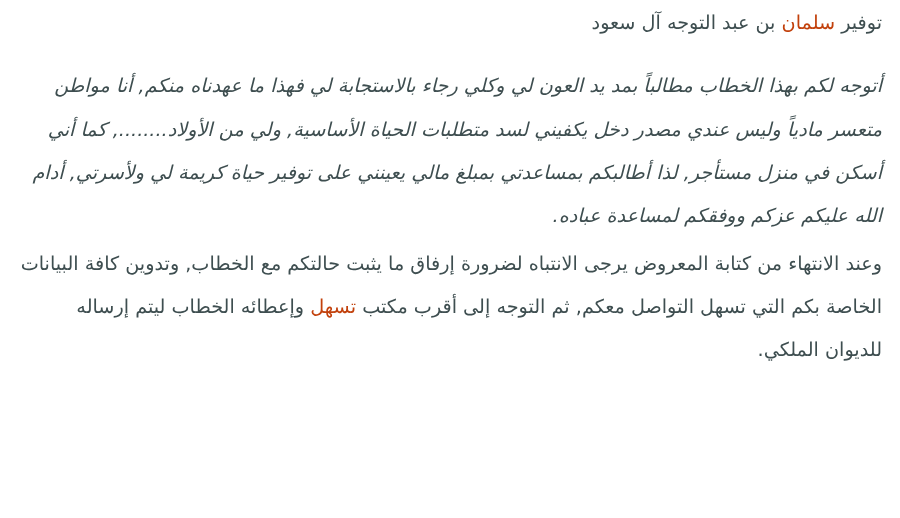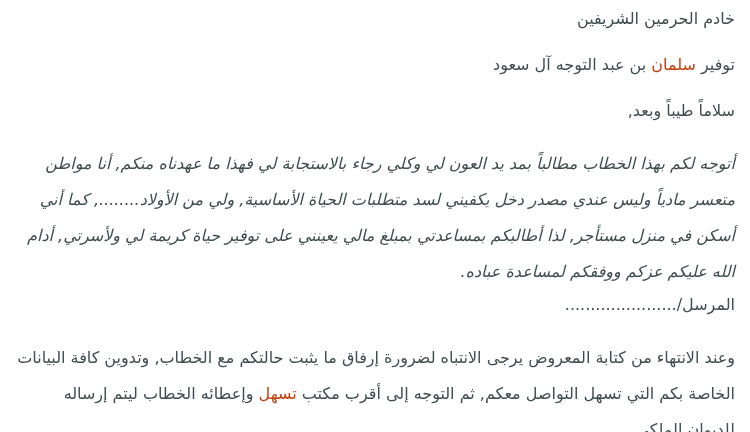--- a/index.html
+++ b/index.html
@@ -40,25 +40,22 @@
     color: #c2410c;
     text-decoration: none;
     cursor: pointer;
   }
 </style>
 </head>
 <body>
 
 <div class="doc">
 
-  <p>خادم الحرمين الشريفين</p>
 
   <p><span>توفير </span><a class="lnk">سلمان</a><span> بن عبد التوجه آل سعود</span></p>
 
-  <p>سلاماً طيباً وبعد,</p>
 
   <p class="para">أتوجه لكم بهذا الخطاب مطالباً بمد يد العون لي وكلي رجاء بالاستجابة لي فهذا ما عهدناه منكم, أنا مواطن متعسر مادياً وليس عندي مصدر دخل يكفيني لسد متطلبات الحياة الأساسية, ولي من الأولاد........, كما أني أسكن في منزل مستأجر, لذا أطالبكم بمساعدتي بمبلغ مالي يعينني على توفير حياة كريمة لي ولأسرتي, أدام الله عليكم عزكم ووفقكم لمساعدة عباده.</p>
 
-  <p class="sender">المرسل/......................</p>
 
   <p class="para-closing"><span>وعند الانتهاء من كتابة المعروض يرجى الانتباه لضرورة إرفاق ما يثبت حالتكم مع الخطاب, وتدوين كافة البيانات الخاصة بكم التي تسهل التواصل معكم, ثم التوجه إلى أقرب مكتب </span><a class="lnk">تسهل</a><span> وإعطائه الخطاب ليتم إرساله للديوان الملكي.</span></p>
 
 </div>
 
 </body></html>

